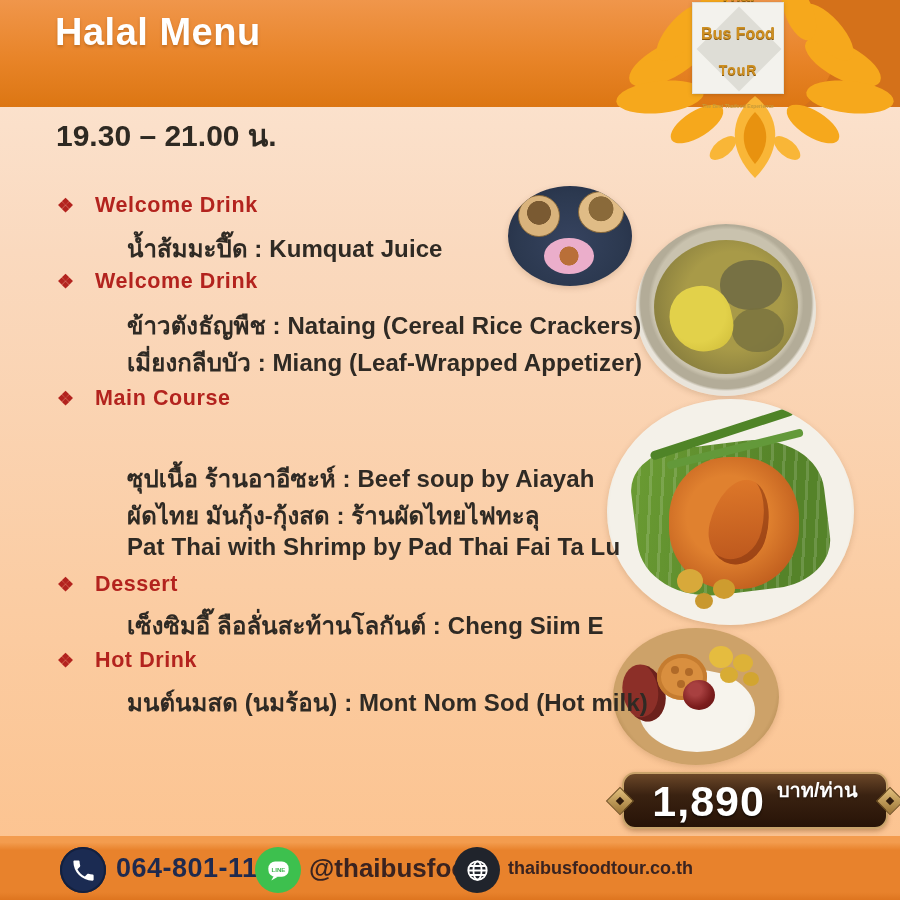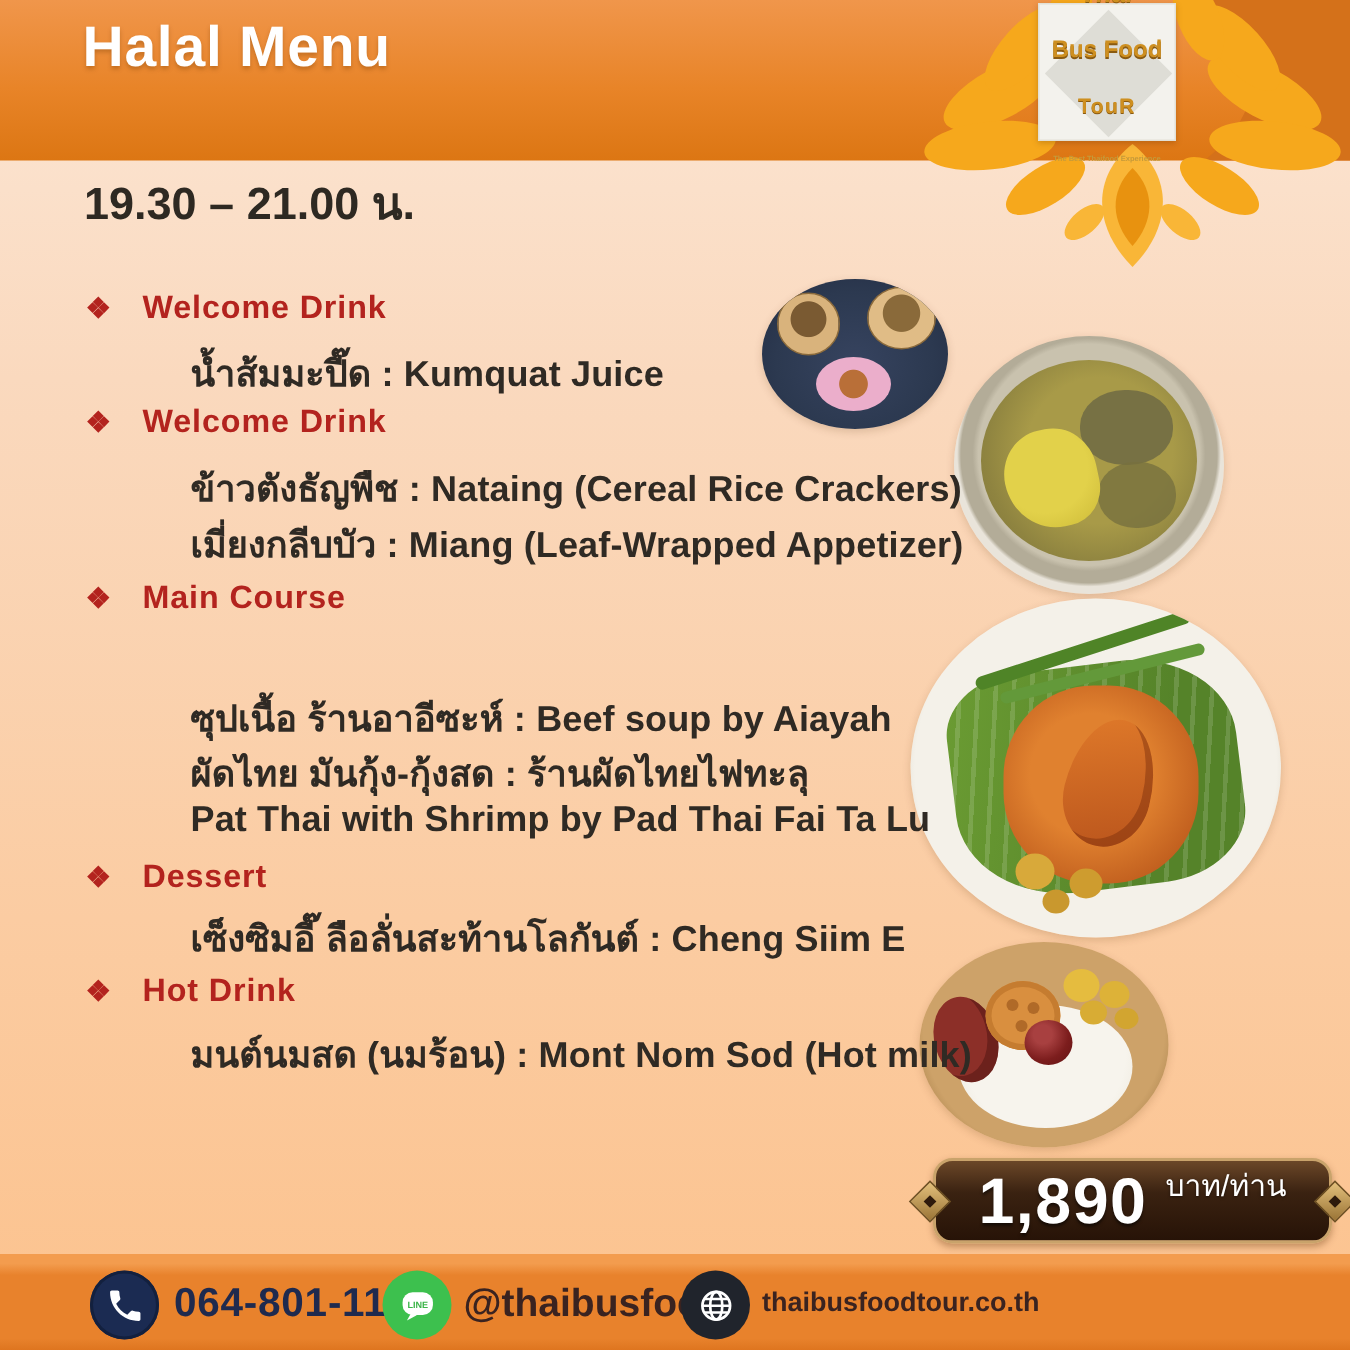--- a/index.html
+++ b/index.html
@@ -96,21 +96,21 @@
     background:radial-gradient(circle at 38% 32%,#A84040 0 22%,#7C1D1D 60%,#611313 100%); }
 
   
   .price-badge{ position:absolute; left:622px; top:772px; width:266px; height:57px; z-index:6;
     border-radius:13px; border:2px solid #C9A36B;
     background:linear-gradient(180deg,#6B4728 0%,#3A2211 40%,#271307 100%);
     display:flex; align-items:flex-start; justify-content:center; gap:12px;
     box-shadow:0 2px 5px rgba(90,40,0,.35); }
   .price-amount{ color:#fff; font-weight:700; font-size:43px; line-height:55px; letter-spacing:1px;
     text-shadow:0 2px 2px rgba(0,0,0,.5); }
-  .price-unit{ color:#fff; font-weight:400; font-size:20px; text-shadow:0 1px 2px rgba(0,0,0,.5); }
+  .price-unit{ color:#fff; font-weight:700; font-size:20px; text-shadow:0 1px 2px rgba(0,0,0,.5); }
   .badge-diamond{ position:absolute; top:50%; width:20px; height:20px;
     transform:translateY(-50%) rotate(45deg);
     background:linear-gradient(135deg,#E3C07C,#9A7436); border:1px solid #6E5124; }
   .badge-diamond::after{ content:""; position:absolute; left:6px; top:6px; width:6px; height:6px;
     background:#2E1A0C; }
   .bd-left{ left:-14px; } .bd-right{ right:-14px; }
 
   
   .footer-bar{ position:absolute; left:0; bottom:0; width:900px; height:64px;
     background:linear-gradient(180deg,#F39C4E 0%,#F39C4E 10%,#E8822C 22%,#E8822C 88%,#DE751F 100%);

